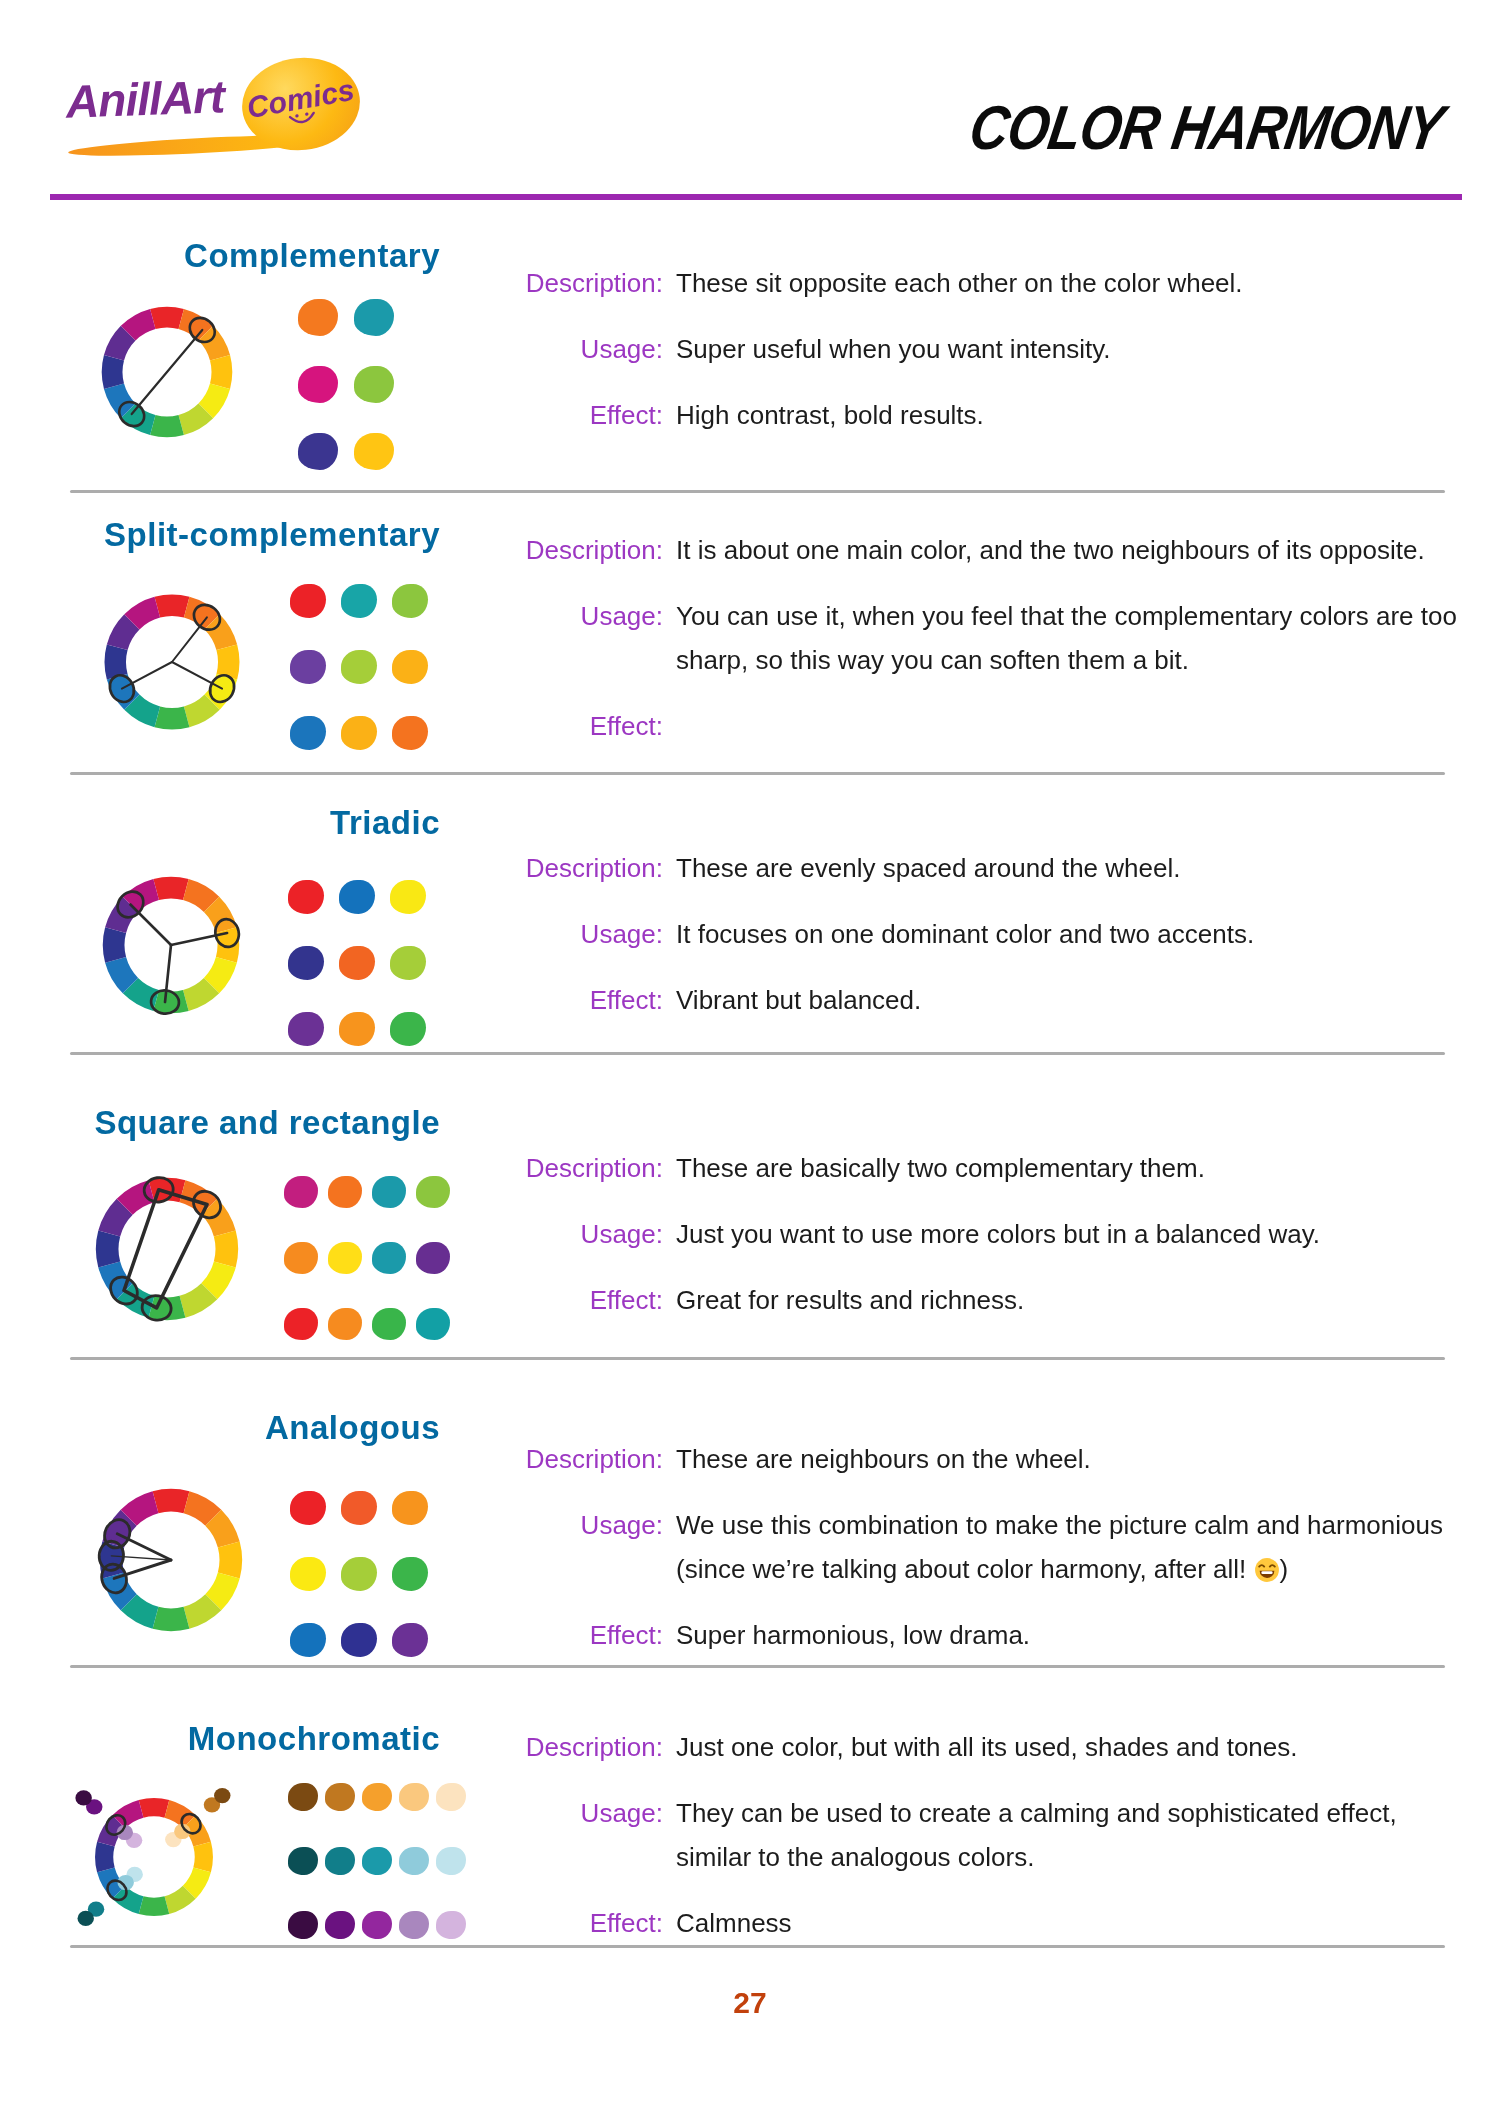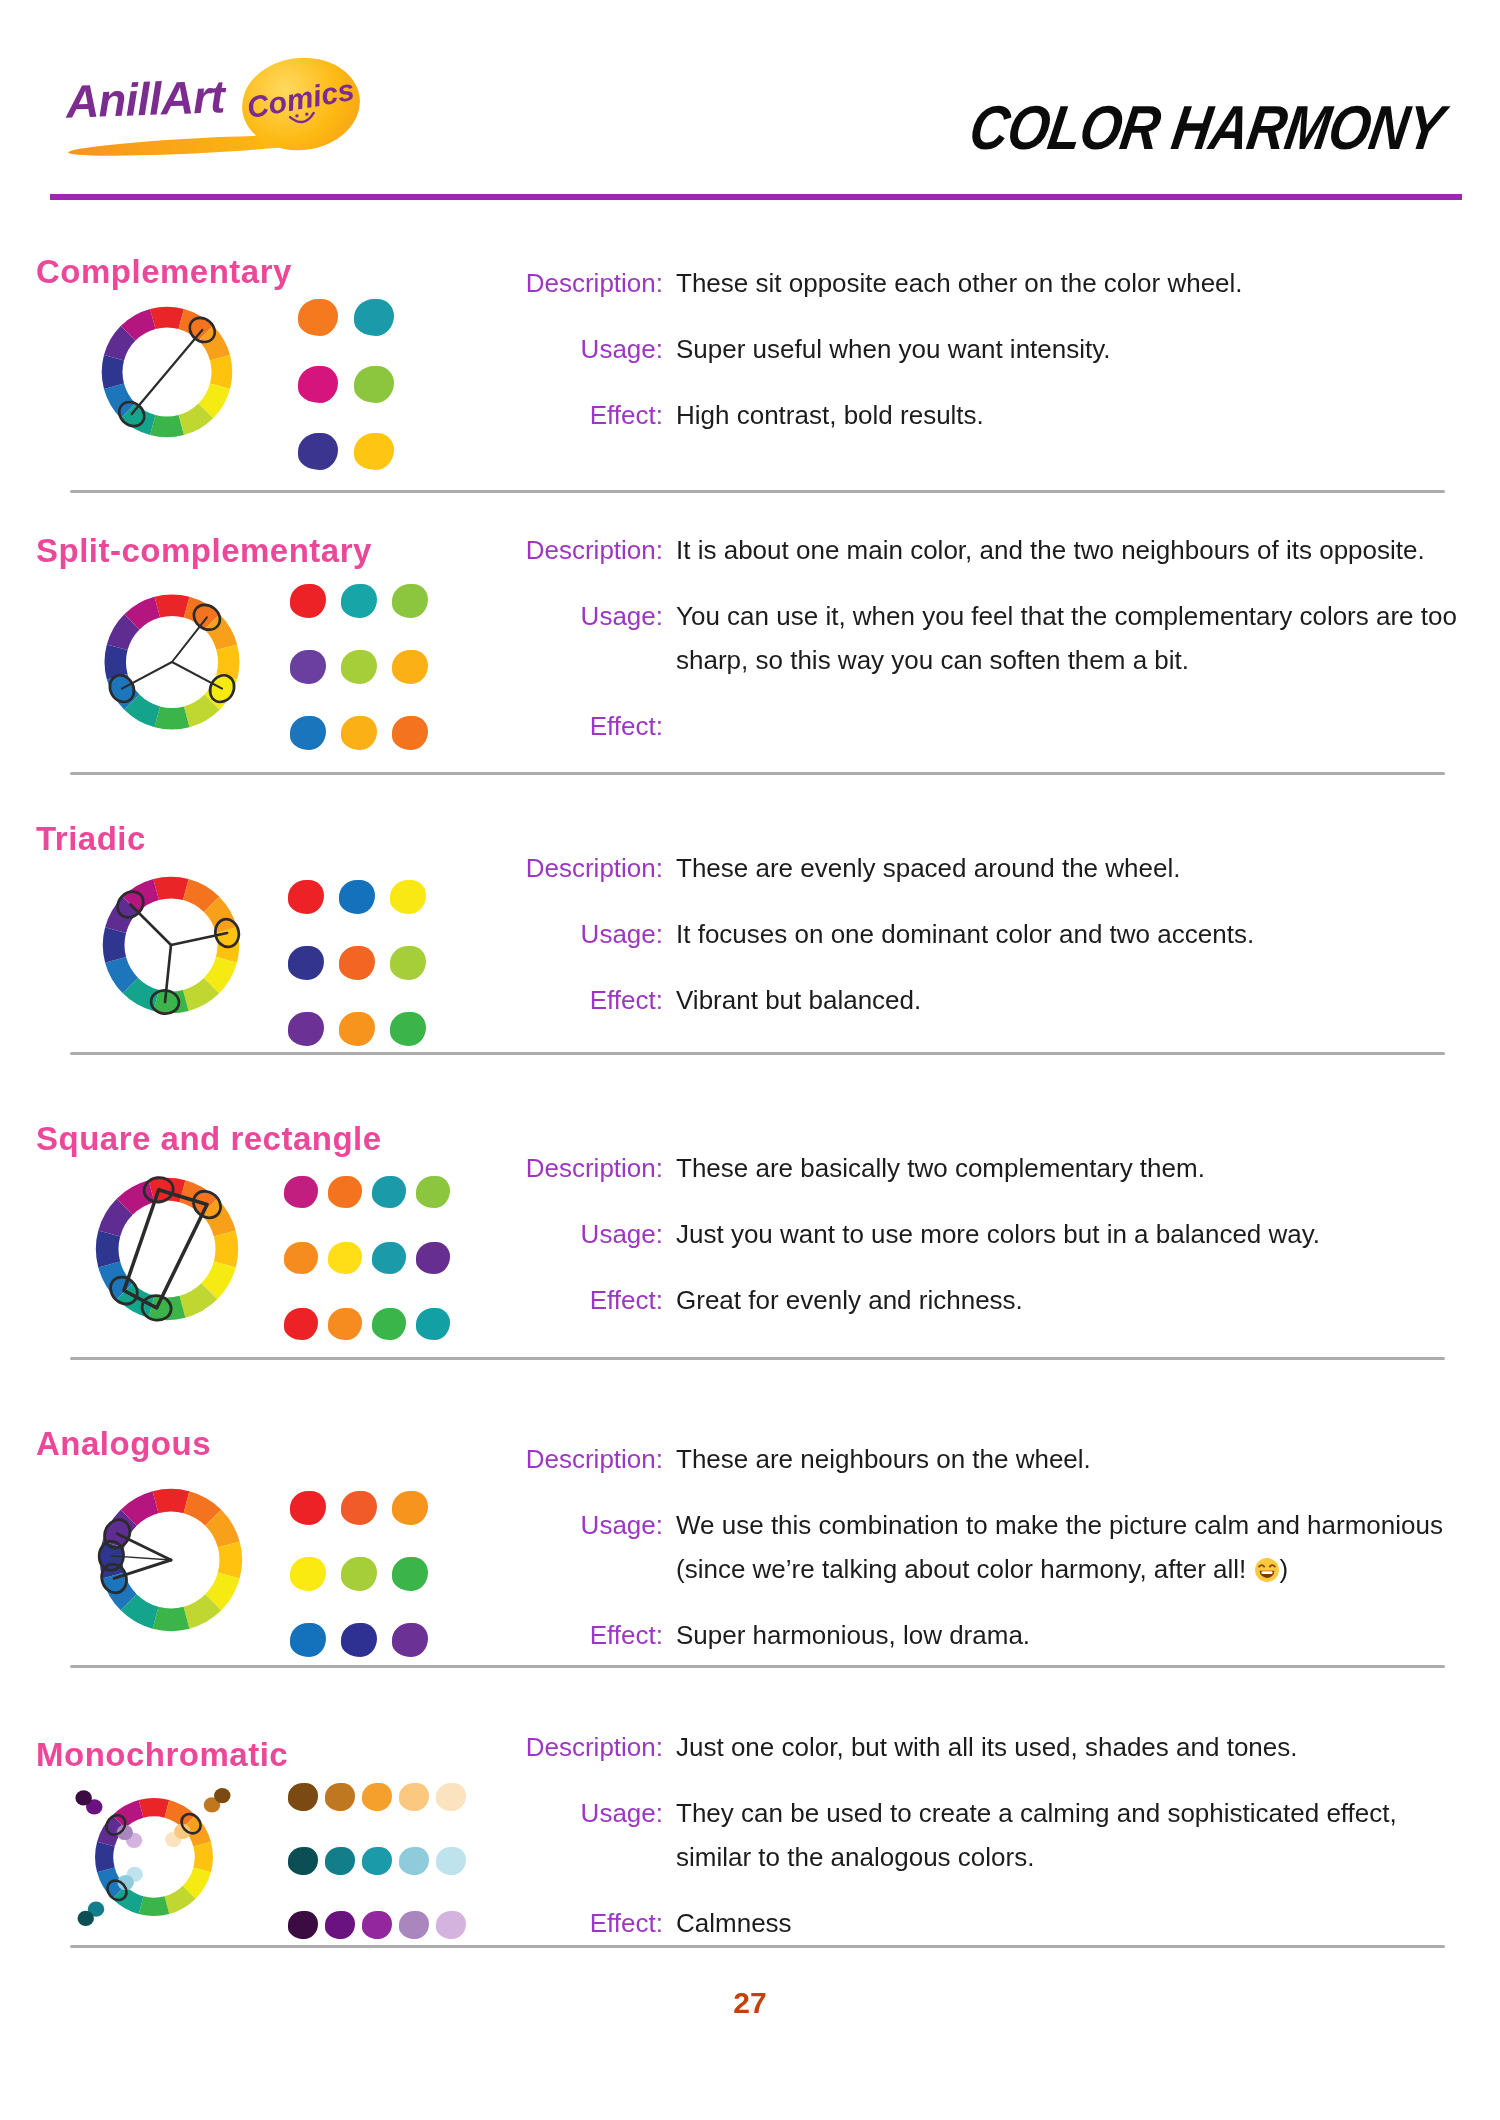--- a/index.html
+++ b/index.html
@@ -24,22 +24,22 @@
 
   
   .sec{position:absolute;left:0;width:1500px;}
   .s0{top:225px;height:265px}
   .s1{top:490px;height:282px}
   .s2{top:772px;height:276px}
   .s3{top:1052px;height:305px}
   .s4{top:1357px;height:308px}
   .s5{top:1665px;height:280px}
 
-  .sec-heading{position:absolute;left:20px;width:420px;margin:16px;text-align:left;
-        font-size:33px;font-weight:bold;color:#ec4899;letter-spacing:.5px;}
+  .sec-heading{position:absolute;left:20px;width:420px;margin:0;text-align:right;
+        font-size:33px;font-weight:bold;color:#0369a1;letter-spacing:.5px;}
   .s0 .sec-heading{top:12px} .s1 .sec-heading{top:26px} .s2 .sec-heading{top:32px}
   .s3 .sec-heading{top:52px} .s4 .sec-heading{top:52px} .s5 .sec-heading{top:55px}
 
   .wheel{position:absolute;}
   .wheel svg{display:block;width:100%;height:auto;overflow:visible;}
   .s0 .wheel{top:58px;left:78px;width:178px}
   .s1 .wheel{top:80px;left:80px;width:184px}
   .s2 .wheel{top:80px;left:78px;width:186px}
   .s3 .wheel{top:100px;left:70px;width:194px}
   .s4 .wheel{top:106px;left:74px;width:194px}
@@ -277,21 +277,21 @@
       <div class="row">
         <span class="lbl">Description:</span>
         <span class="val">These are basically two complementary them.</span>
       </div>
       <div class="row">
         <span class="lbl">Usage:</span>
         <span class="val">Just you want to use more colors but in a balanced way.</span>
       </div>
       <div class="row">
         <span class="lbl">Effect:</span>
-        <span class="val">Great for evenly and richness.</span>
+        <span class="val">Great for results and richness.</span>
       </div>
     </div>
   </section>
 
   <section class="sec s4">
     <h2 class="sec-heading">Analogous</h2>
     <div class="wheel">
           <svg viewBox="0 0 240 240">
             <path d="M97.22392403097817 34.998527286561995 A88 88 0 0 1 142.77607596902183 34.998527286561995 L135.52914270615125 62.0444504226559 A60 60 0 0 0 104.47085729384875 62.0444504226559 Z" fill="#E92528"></path>
             <path d="M142.77607596902183 34.998527286561995 A88 88 0 0 1 182.22539674441617 57.77460325558381 L162.42640687119285 77.57359312880715 A60 60 0 0 0 135.52914270615125 62.0444504226559 Z" fill="#F4731F"></path>

